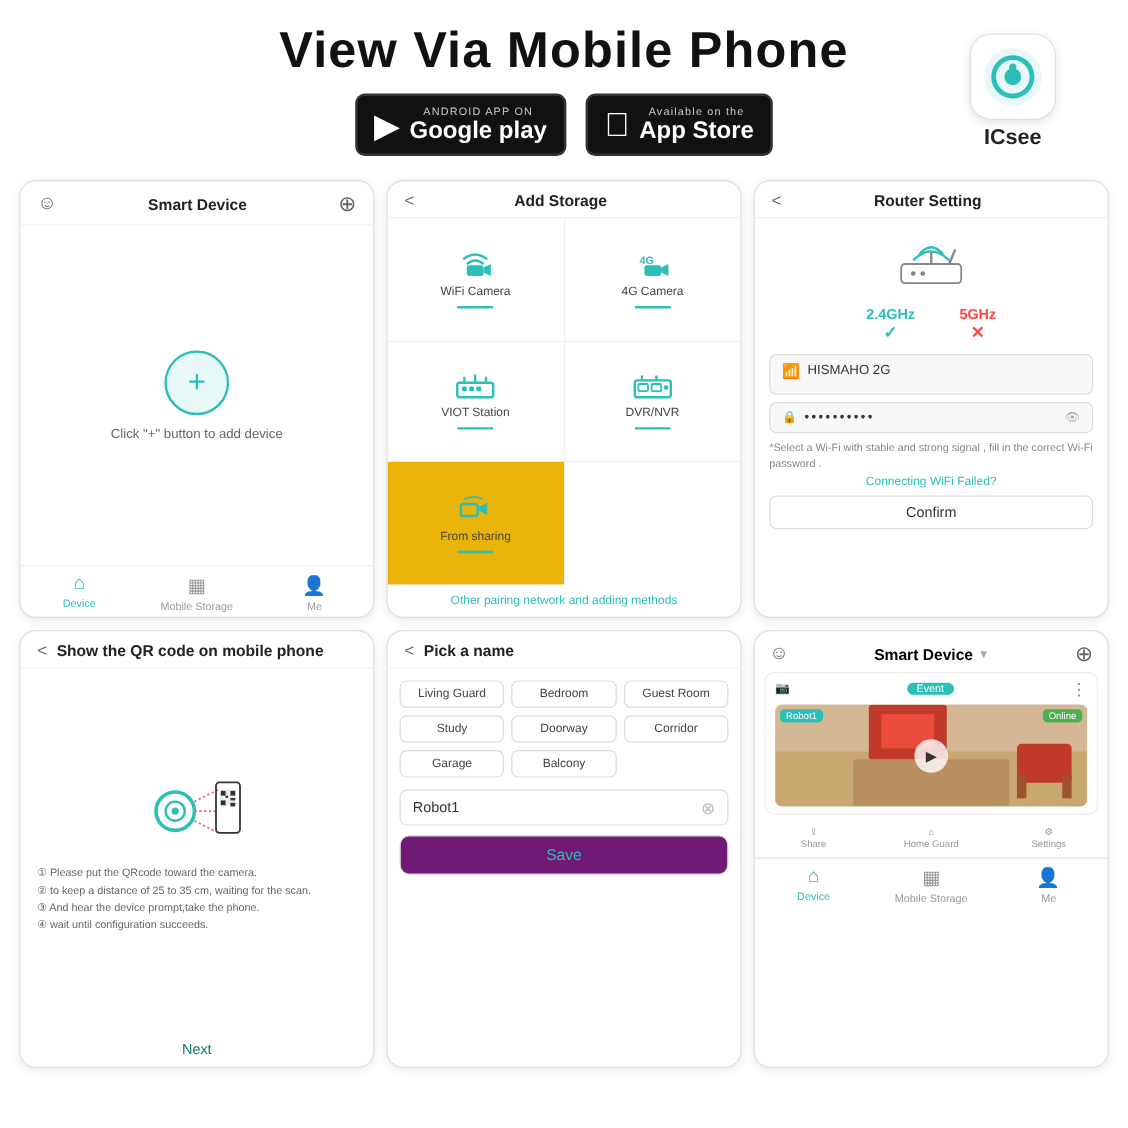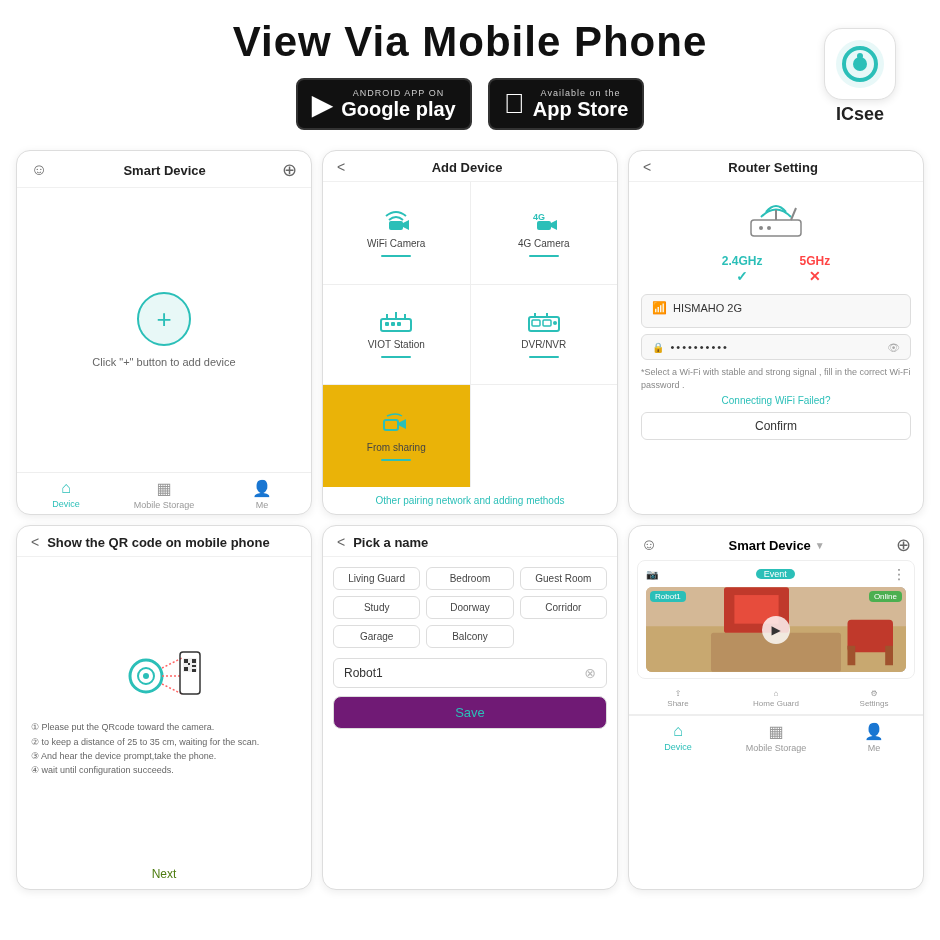--- a/index.html
+++ b/index.html
@@ -57,21 +57,21 @@
       color: #fff;
     }
     .badge-icon {
       font-size: 28px;
     }
 
     
     .icsee-area {
       position: absolute;
       top: 28px;
-      right: 44px;
+      right: 60px;
       text-align: center;
     }
     .icsee-icon {
       width: 72px;
       height: 72px;
       border-radius: 18px;
       background: #fff;
       border: 1px solid #e0e0e0;
       display: flex;
       align-items: center;
@@ -296,21 +296,21 @@
     .qr-steps {
       font-size: 9px;
       color: #666;
       line-height: 1.6;
       text-align: left;
       width: 100%;
       padding: 0 4px;
     }
     .next-link {
       text-align: center;
-      color: #4d7c0f;
+      color: #0f766e;
       font-size: 12px;
       padding: 8px;
     }
 
     
     .pick-header {
       display: flex;
       align-items: center;
       padding: 8px 14px 6px;
       border-bottom: 1px solid #f0f0f0;
@@ -533,21 +533,21 @@
       <div class="bottom-nav-item">
         <span class="nav-icon">👤</span>
         <span>Me</span>
       </div>
     </div>
   </div>
 
   <div class="phone-screen">
     <div class="screen-header">
       <span class="back-arrow">&lt;</span>
-      <span class="screen-header-title">Add Device</span>
+      <span class="screen-header-title">Add Storage</span>
       <span style="width:14px;"></span>
     </div>
     <div class="add-device-grid">
 
       <div class="device-cell">
         <svg width="30" height="24" viewBox="0 0 30 24" fill="#2bbfb8">
           <path d="M5 8 Q15 0 25 8" fill="none" stroke="#2bbfb8" stroke-width="2"></path>
           <path d="M8 12 Q15 6 22 12" fill="none" stroke="#2bbfb8" stroke-width="2"></path>
           <rect x="8" y="13" width="14" height="9" rx="2" fill="#2bbfb8"></rect>
           <polygon points="22,15 28,12 28,22 22,19" fill="#2bbfb8"></polygon>

